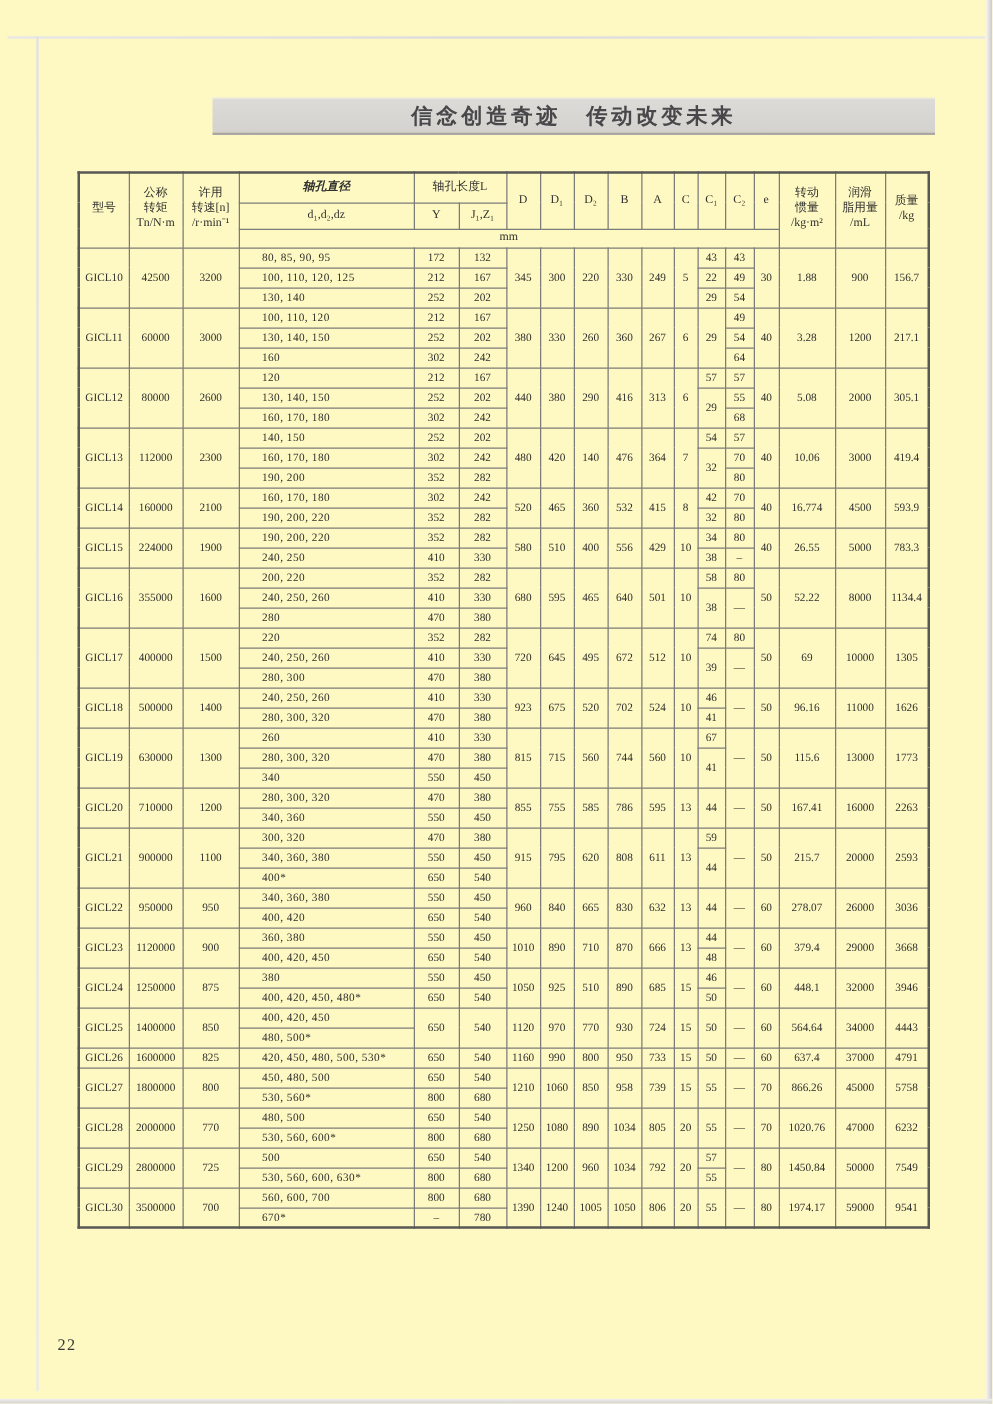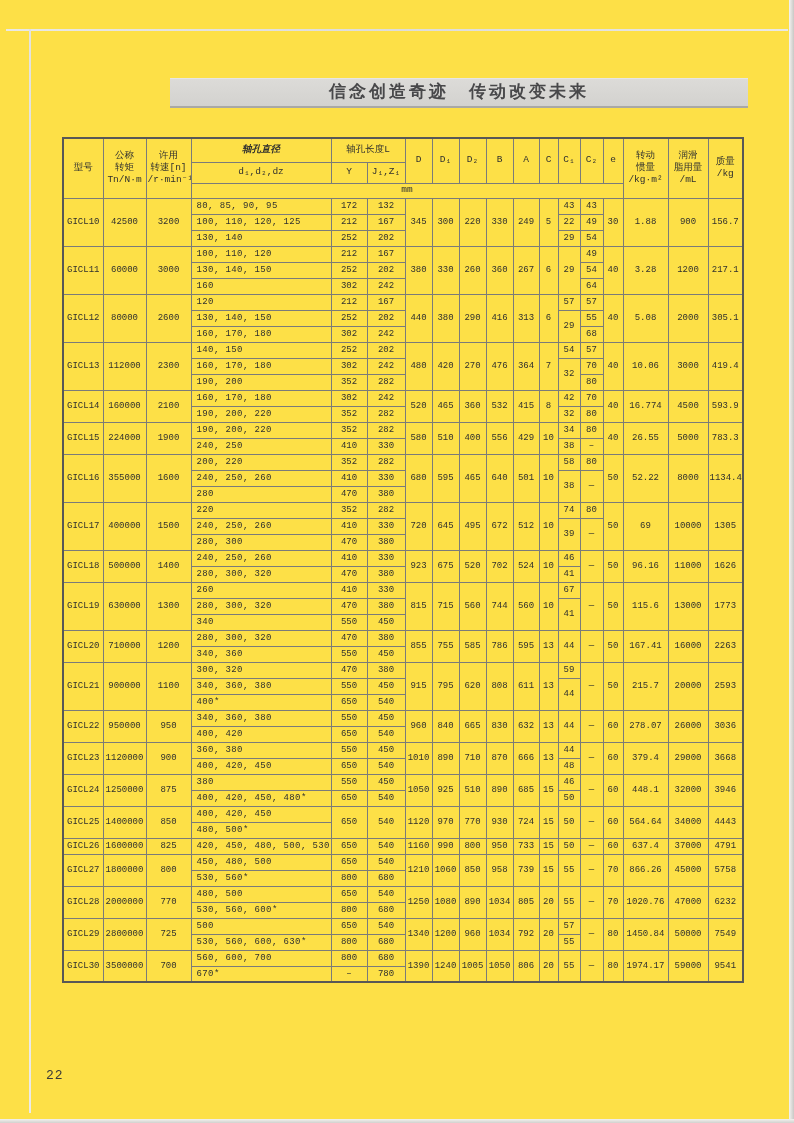--- a/index.html
+++ b/index.html
@@ -1,20 +1,20 @@
 <!DOCTYPE html>
 <html><head>
 <meta charset="utf-8">
 <style>
   * { margin:0; padding:0; box-sizing:border-box; }
   html,body { background:#ffffff; }
   .page {
     position:relative; width:794px; height:1123px; margin:0 auto;
-    background:#fde047; overflow:hidden;
-    font-family:Liberation Mono, monospace; color:#2f2f2f;
+    background:#fef9c3; overflow:hidden;
+    font-family:Liberation Serif, serif; color:#2f2f2f;
   }
   
   .scan-top { position:absolute; top:29px; left:6px; right:6px; height:2px;
     background:linear-gradient(to right,#e9e8e5,#dddcd9,#e9e8e5); }
   .scan-left { position:absolute; top:29px; left:29px; width:2px; bottom:10px;
     background:linear-gradient(to bottom,#e3e2df,#eceae7); }
   .scan-right { position:absolute; top:0; right:0; width:5px; height:100%;
     background:linear-gradient(to right,#f4f3f1,#c9c8c5); }
   .scan-bottom { position:absolute; bottom:0; left:0; width:100%; height:4px;
     background:linear-gradient(to bottom,#f2f1ef,#d2d1ce); }
@@ -36,21 +36,21 @@
     border:1px solid #7b7b79;
     font-size:9px; line-height:1.15; text-align:center; vertical-align:middle;
     padding:0 1px; color:#30302e; font-weight:normal;
     overflow:hidden; white-space:nowrap;
   }
   .spec thead th { font-size:9.5px; }
   .spec thead tr.h1 th { height:24px; }
   .spec thead tr.h2 th { height:21px; }
   .spec thead tr.h3 th { height:15px;margin-top:28px; }
   .spec td { height:16px; }
-  .spec td.bore { text-align:left; padding-left:5px; letter-spacing:0.4px; }
+  .spec td.bore { text-align:left; padding-left:18px; letter-spacing:0.4px; }
   .spec .italic { font-style:italic; font-weight:bold;margin-top:24px; }
   .hdr-line { line-height:1.25; }
 
   col.c-model{width:40px} col.c-torque{width:43px} col.c-speed{width:45px}
   col.c-bore{width:140px} col.c-y{width:36px} col.c-jz{width:38px}
   col.c-D{width:27px} col.c-D1{width:27px} col.c-D2{width:27px}
   col.c-B{width:27px} col.c-A{width:26px} col.c-C{width:19px}
   col.c-C1{width:22px} col.c-C2{width:23px} col.c-e{width:20px}
   col.c-inertia{width:45px} col.c-grease{width:40px} col.c-mass{width:35px}
 
@@ -246,21 +246,21 @@
         </tr>
         <tr>
           <td rowspan="3">GICL13</td>
           <td rowspan="3">112000</td>
           <td rowspan="3">2300</td>
           <td class="bore">140, 150</td>
           <td>252</td>
           <td>202</td>
           <td rowspan="3">480</td>
           <td rowspan="3">420</td>
-          <td rowspan="3">270</td>
+          <td rowspan="3">140</td>
           <td rowspan="3">476</td>
           <td rowspan="3">364</td>
           <td rowspan="3">7</td>
           <td>54</td>
           <td>57</td>
           <td rowspan="3">40</td>
           <td rowspan="3">10.06</td>
           <td rowspan="3">3000</td>
           <td rowspan="3">419.4</td>
         </tr>

